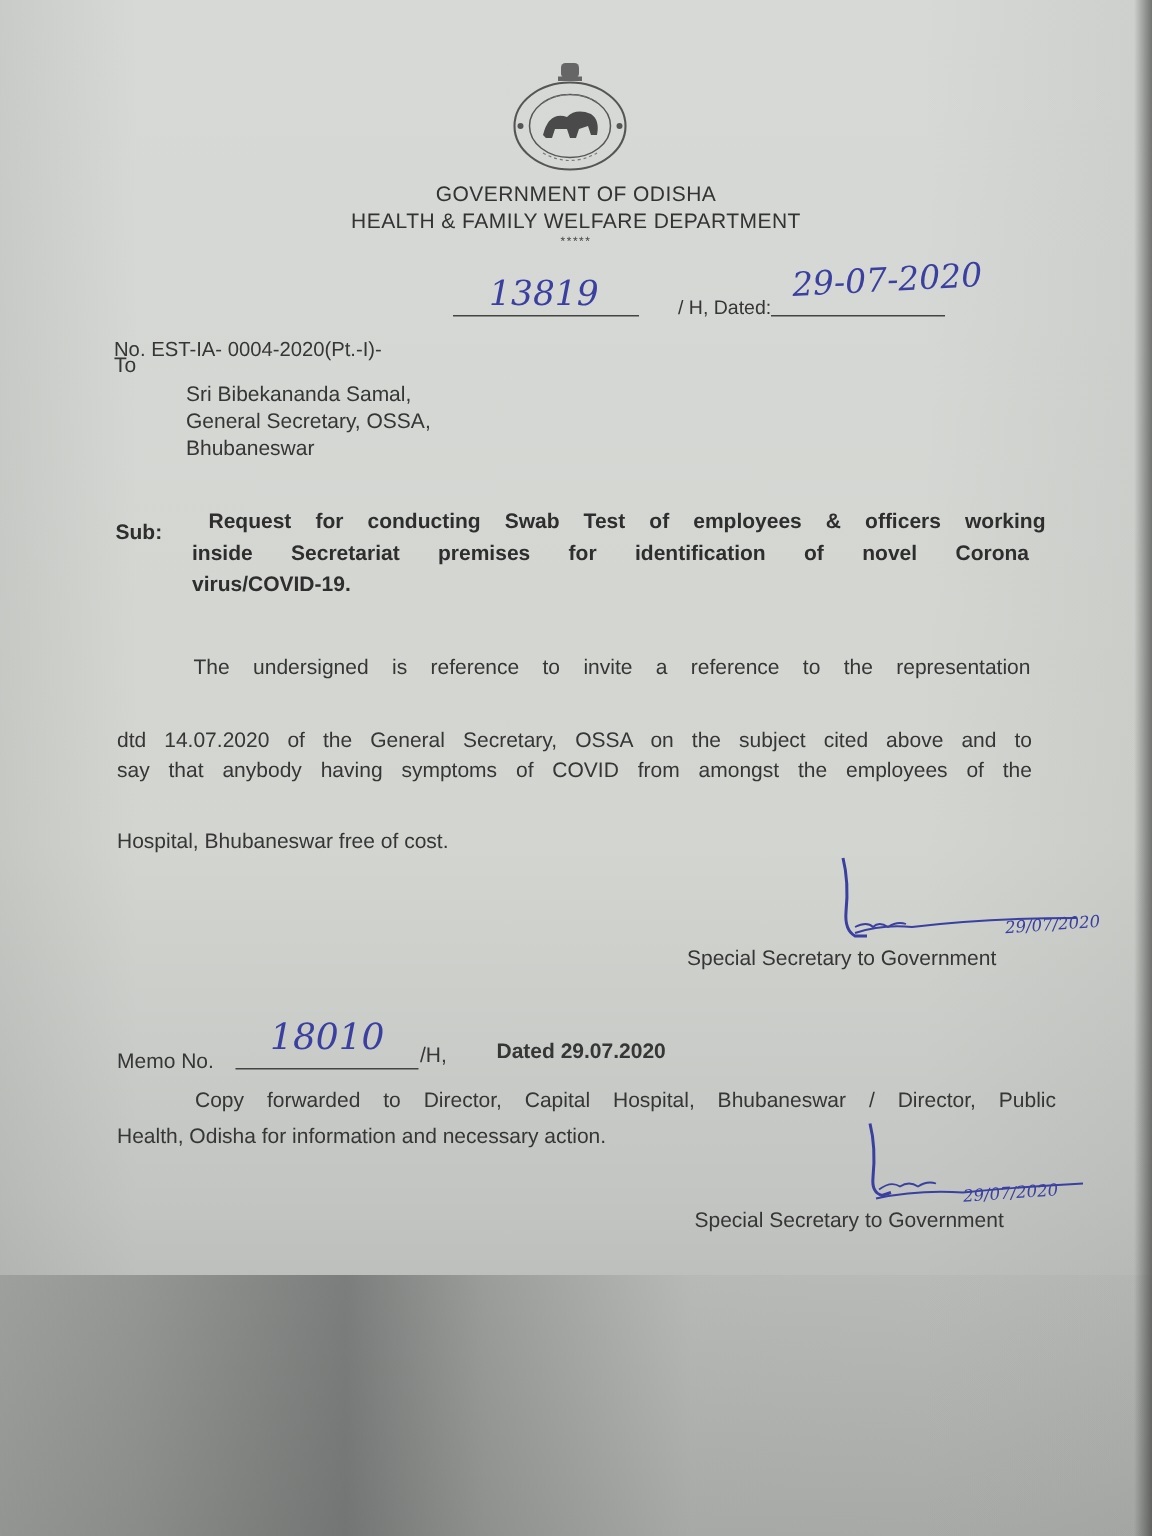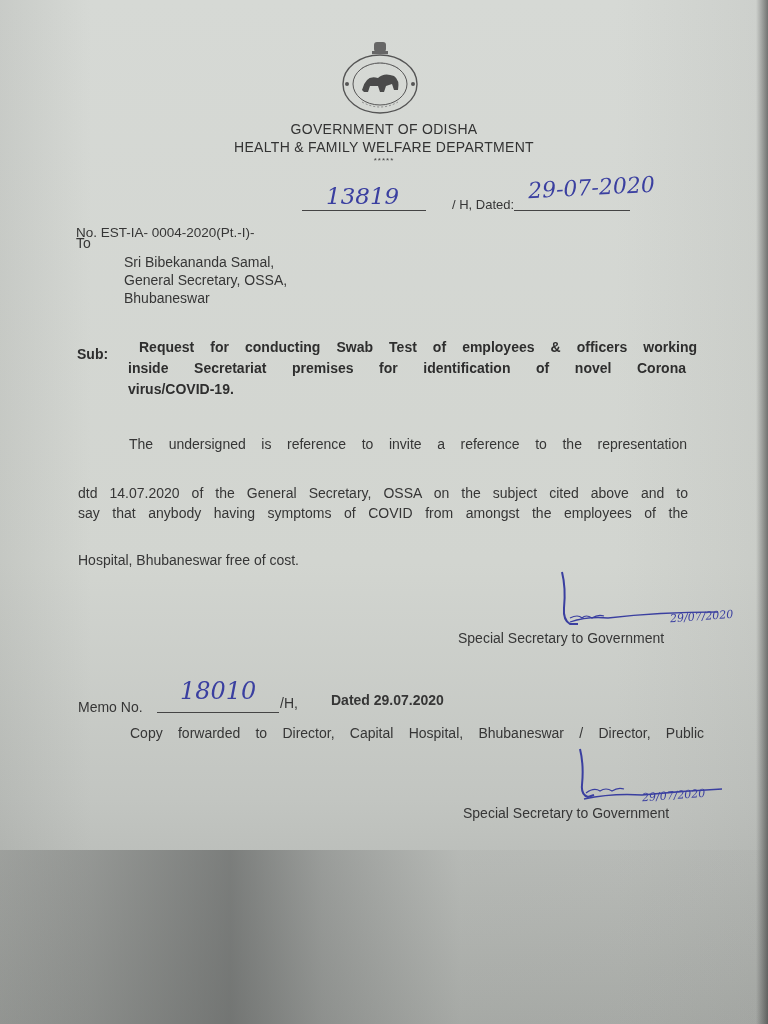--- a/index.html
+++ b/index.html
@@ -83,20 +83,21 @@
   </svg>
   <div class="hand" style="left:670px; top:610px; font-size:11px; transform:rotate(-4deg);">29/07/2020</div>
   <div class="txt body-text" style="left:458px; top:630px;">Special Secretary to Government</div>
 
   <div class="txt body-text" style="left:78px; top:699px;">Memo No.</div>
   <div class="uline" style="left:157px; top:712px; width:122px;"></div>
   <div class="hand" style="left:180px; top:677px; font-size:24px;">18010</div>
   <div class="txt body-text" style="left:280px; top:695px;">/H,</div>
   <div class="txt body-text" style="left:331px; top:692px;font-weight:bold;">Dated 29.07.2020</div>
   <div class="txt body-text" style="left:130px; top:725px; width:574px; text-align:justify; text-align-last:justify;">Copy forwarded to Director, Capital Hospital, Bhubaneswar / Director, Public</div>
+  <div class="txt body-text" style="left:78px; top:749px;">Health, Odisha for information and necessary action.</div>
 
   <svg class="sig-svg" style="left:572px; top:745px;" width="170" height="70">
     <path d="M8 4 Q12 20 10 40 Q9 50 16 52 L22 50" fill="none" stroke="#3a3fa0" stroke-width="2"></path>
     <path d="M12 54 Q40 48 70 50 Q110 46 150 44" fill="none" stroke="#3a3fa0" stroke-width="1.3"></path>
     <path d="M14 48 Q22 42 28 46 Q34 42 40 46 Q46 42 52 44" fill="none" stroke="#3a3fa0" stroke-width="1.2"></path>
   </svg>
   <div class="hand" style="left:642px; top:789px; font-size:11px; transform:rotate(-4deg);">29/07/2020</div>
   <div class="txt body-text" style="left:463px; top:805px;">Special Secretary to Government</div>
 
   <div class="bottom-shadow"></div>

